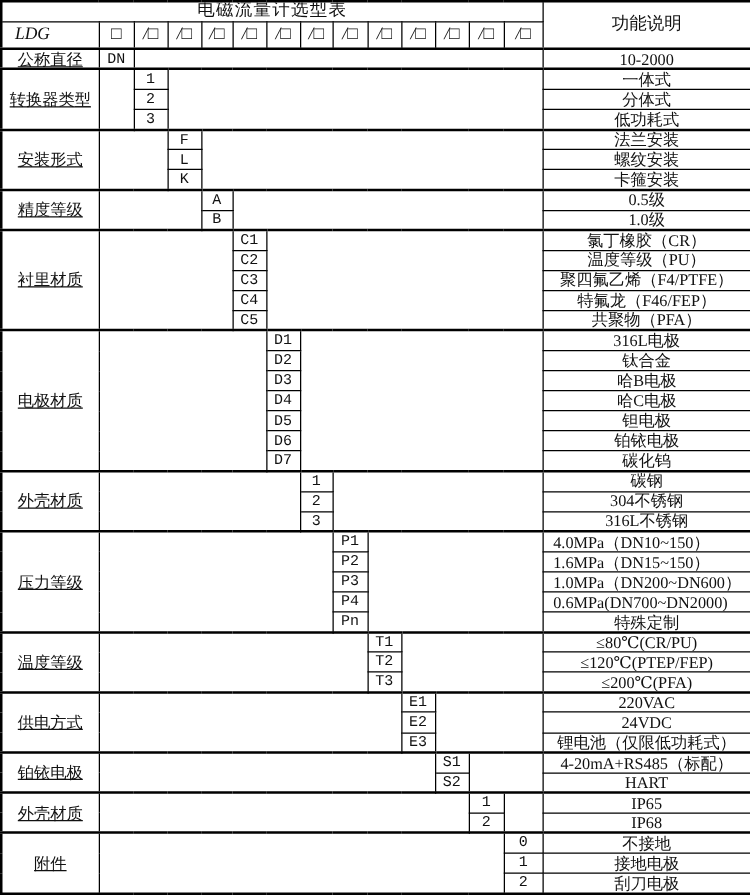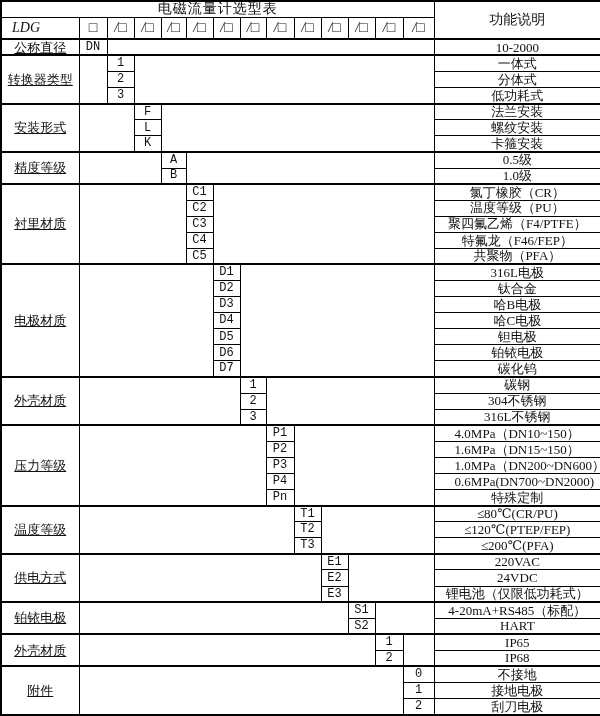--- a/index.html
+++ b/index.html
@@ -21,21 +21,21 @@
     white-space:nowrap;
     line-height:1.05;
   }
   td.title{font-size:14px;letter-spacing:1px;}
   td.funhead{font-size:14px;}
   td.model{text-align:left;padding-left:10px;font-size:14px;}
   td.box{font-size:14px;}
   td.label{font-size:13px;text-decoration:underline;}
   td.code{font-size:12px;font-family:Liberation Mono, monospace;}
   td.desc{font-size:13px;}
-  td.desc.left{text-align:left;padding-left:20px;}
+  td.desc.left{text-align:left;padding-left:8px;}
   tr{height:16px;}
   tr.title-row{height:16px;}
   tr.code-row{height:22px;font-style:italic;}
   td.gt{border-top:2px solid #000;}
 </style>
 </head>
 <body>
 
 <table>
   <colgroup>

